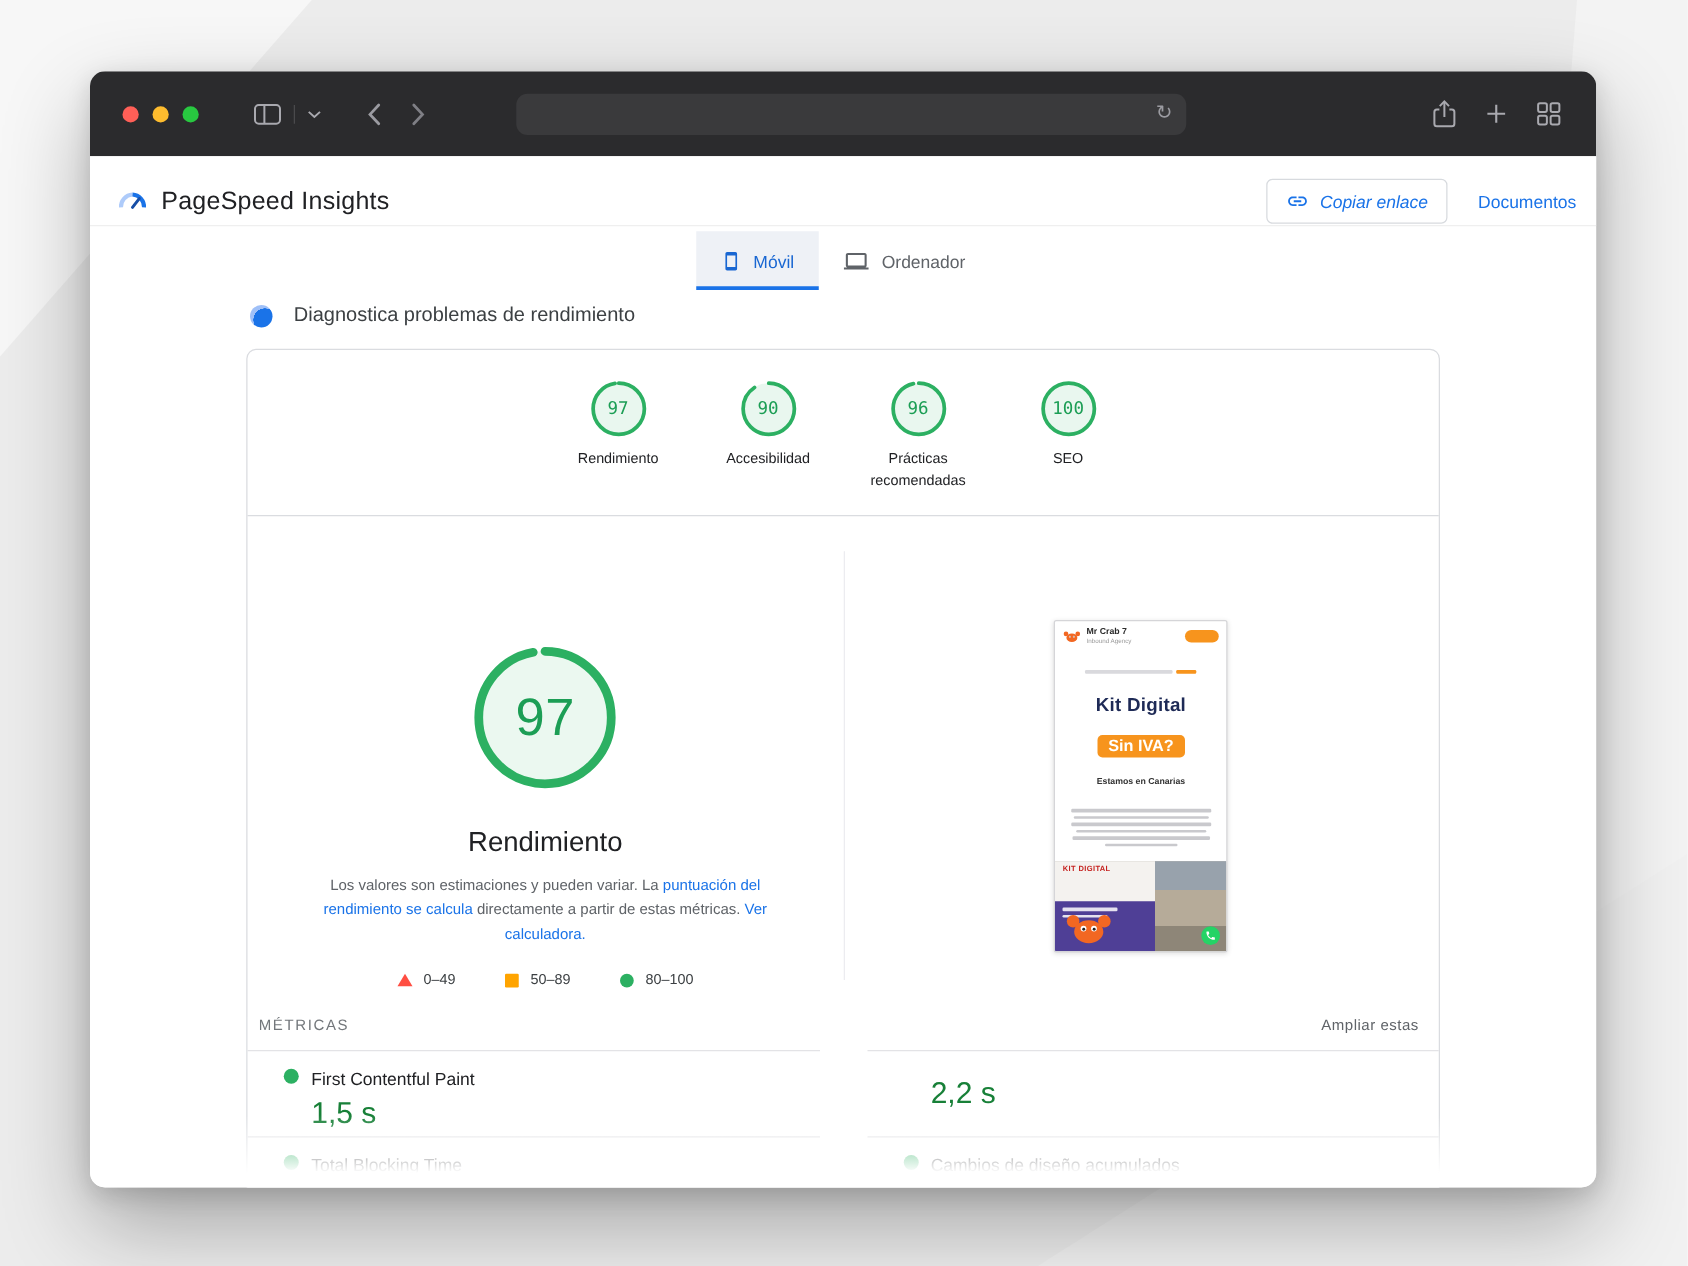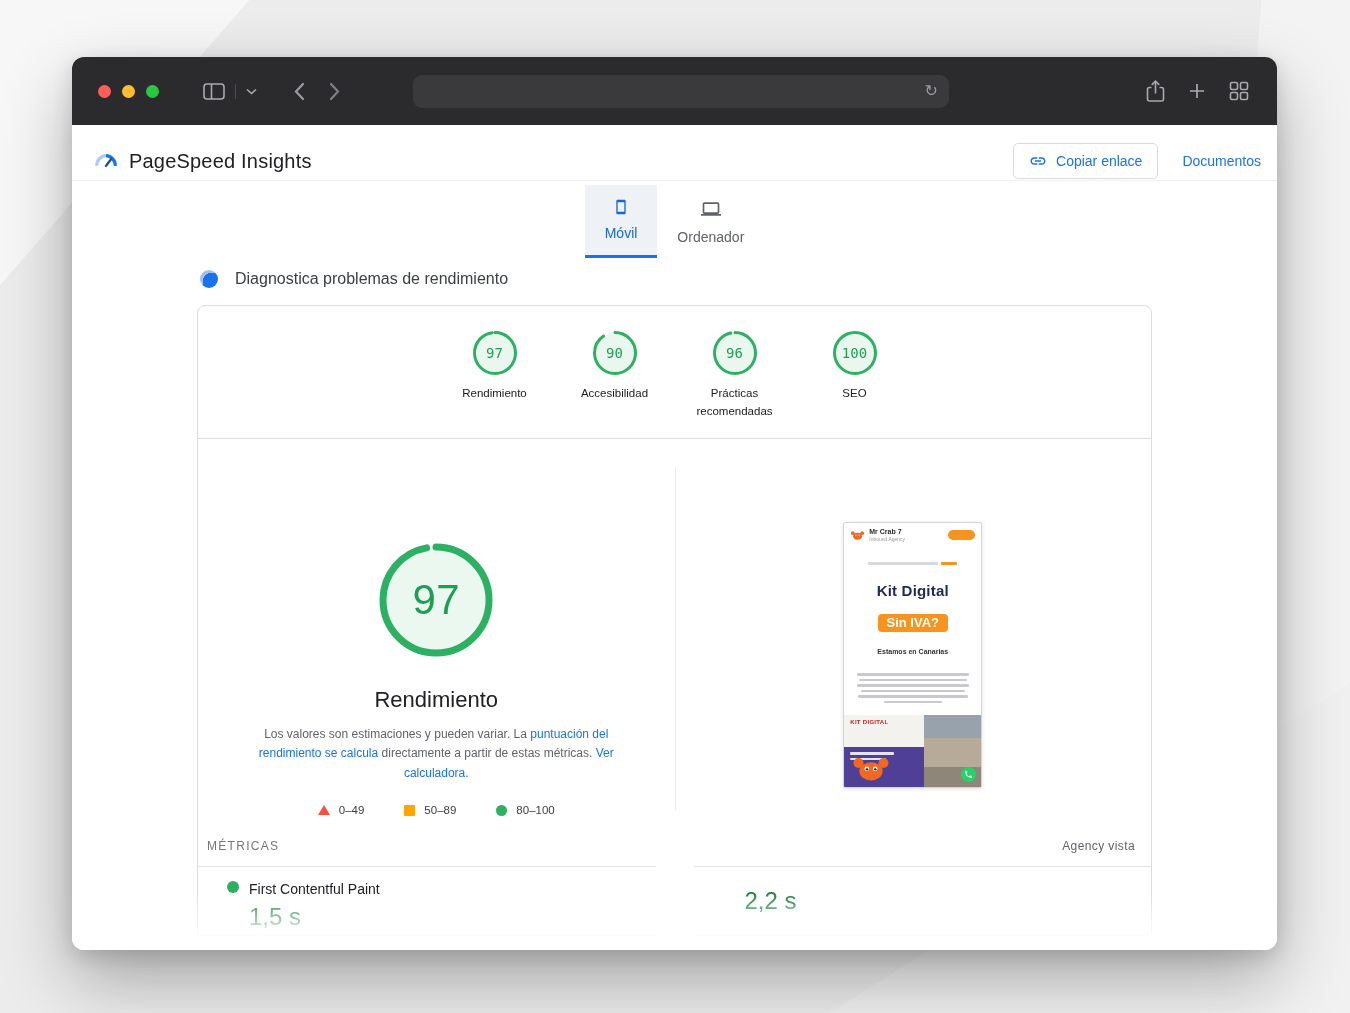--- a/index.html
+++ b/index.html
@@ -47,28 +47,28 @@
   }
   .refresh { position:absolute; right:11px; top:50%; transform:translateY(-50%); color:#9b9ba1; font-size:16px; line-height:1; background:none; border:none; cursor:pointer; }
   .right-icons { margin-left:auto; display:flex; align-items:center; gap:19px; }
 
   
   .app-header { height:56px; display:flex; align-items:center; padding:17px 14px 0 21px; border-bottom:1px solid #efefef; background:#fff; }
   .app-title { font-size:20px; color:#202124; margin-left:10px; letter-spacing:.2px; }
   .copy-btn {
     display:flex; align-items:center; gap:9px; height:36px; padding:0 15px;
     border:1px solid #d7dade; border-radius:5px; background:#fff;
-    color:var(--blue); font-size:14px; font-weight:500; cursor:pointer; font-family:inherit;
+    color:var(--blue); font-size:14px; font-weight:500; cursor:pointer; font-family:inherit;font-style:italic;
   }
   .docs-link { margin-left:24px; margin-right:2px; color:var(--blue); font-size:14px; font-weight:500; text-decoration:none; cursor:pointer; }
   .header-actions { margin-left:auto; display:flex; align-items:center; }
 
   
   .tabs { display:flex; justify-content:center; margin-top:4px; }
-  .tab { display:flex; align-items:center; gap:10px; padding:14px 20px 13px; font-size:14px; color:#5f6368; cursor:pointer; background:none; border:none; font-family:inherit;flex-direction:column; }
+  .tab { display:flex; align-items:center; gap:10px; padding:14px 20px 13px; font-size:14px; color:#5f6368; cursor:pointer; background:none; border:none; font-family:inherit; }
   .tab.active { color:#1967d2; background:#eef1f6; box-shadow:inset 0 -3px 0 var(--blue); }
 
   
   .section-head { display:flex; align-items:center; gap:17px; margin:11px 0 0 128px; height:20px; }
   .diag-icon { width:18px; height:18px; border-radius:50%;
     background:radial-gradient(circle at 66% 66%, #1a73e8 0 54%, #9fc0f8 55% 100%); }
   .section-title { font-size:16px; color:#3c4043; }
 
   
   .card { width:955px; margin:16px auto 0; border:1px solid #dadce0; border-radius:8px; background:#fff; }
@@ -379,21 +379,21 @@
                 <path d="M6.62 10.79c1.44 2.83 3.76 5.14 6.59 6.59l2.2-2.2c.27-.27.67-.36 1.02-.24 1.12.37 2.33.57 3.57.57.55 0 1 .45 1 1V20c0 .55-.45 1-1 1-9.39 0-17-7.61-17-17 0-.55.45-1 1-1h3.5c.55 0 1 .45 1 1 0 1.25.2 2.45.57 3.57.11.35.03.74-.25 1.02l-2.2 2.2z"></path>
               </svg>
             </span>
           </div>
         </div>
       </div>
     </div>
 
     <div class="metrics-head">
       <span class="metrics-title">MÉTRICAS</span>
-      <button class="expand">Agency vista</button>
+      <button class="expand">Ampliar estas</button>
     </div>
     <div class="metrics-grid">
       <div class="metric">
         <div class="metric-top">
           <span class="mdot"></span>
           <span class="mlabel">First Contentful Paint</span>
         </div>
         <div class="mvalue">1,5 s</div>
       </div>
       <div class="metric">

